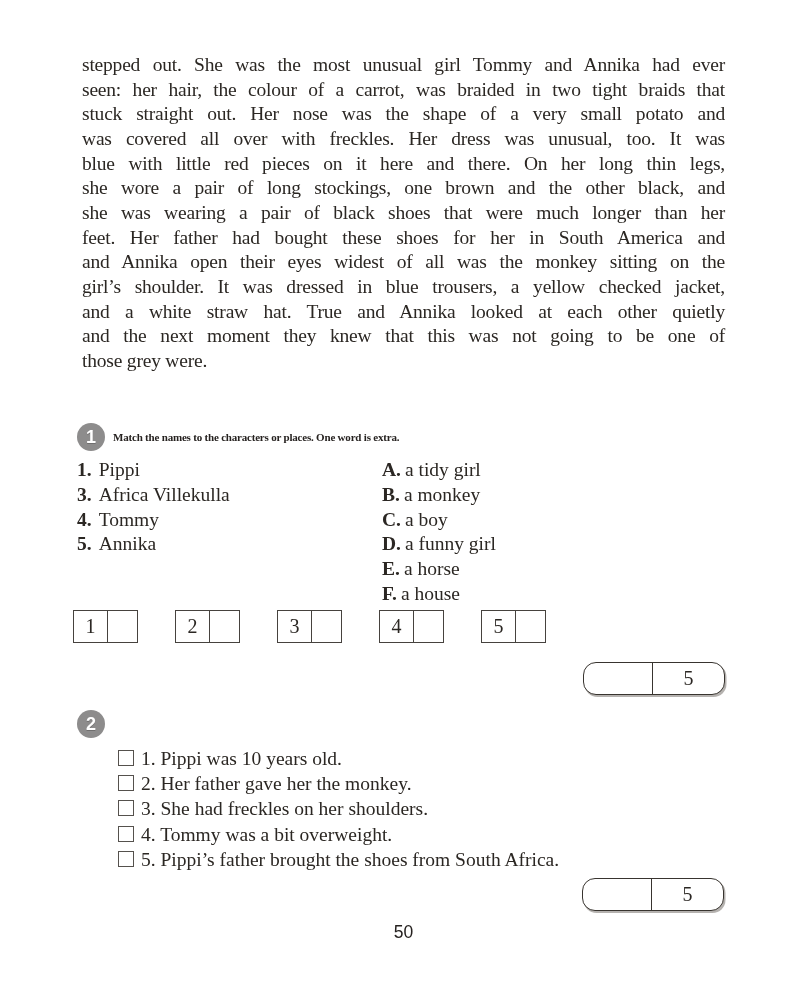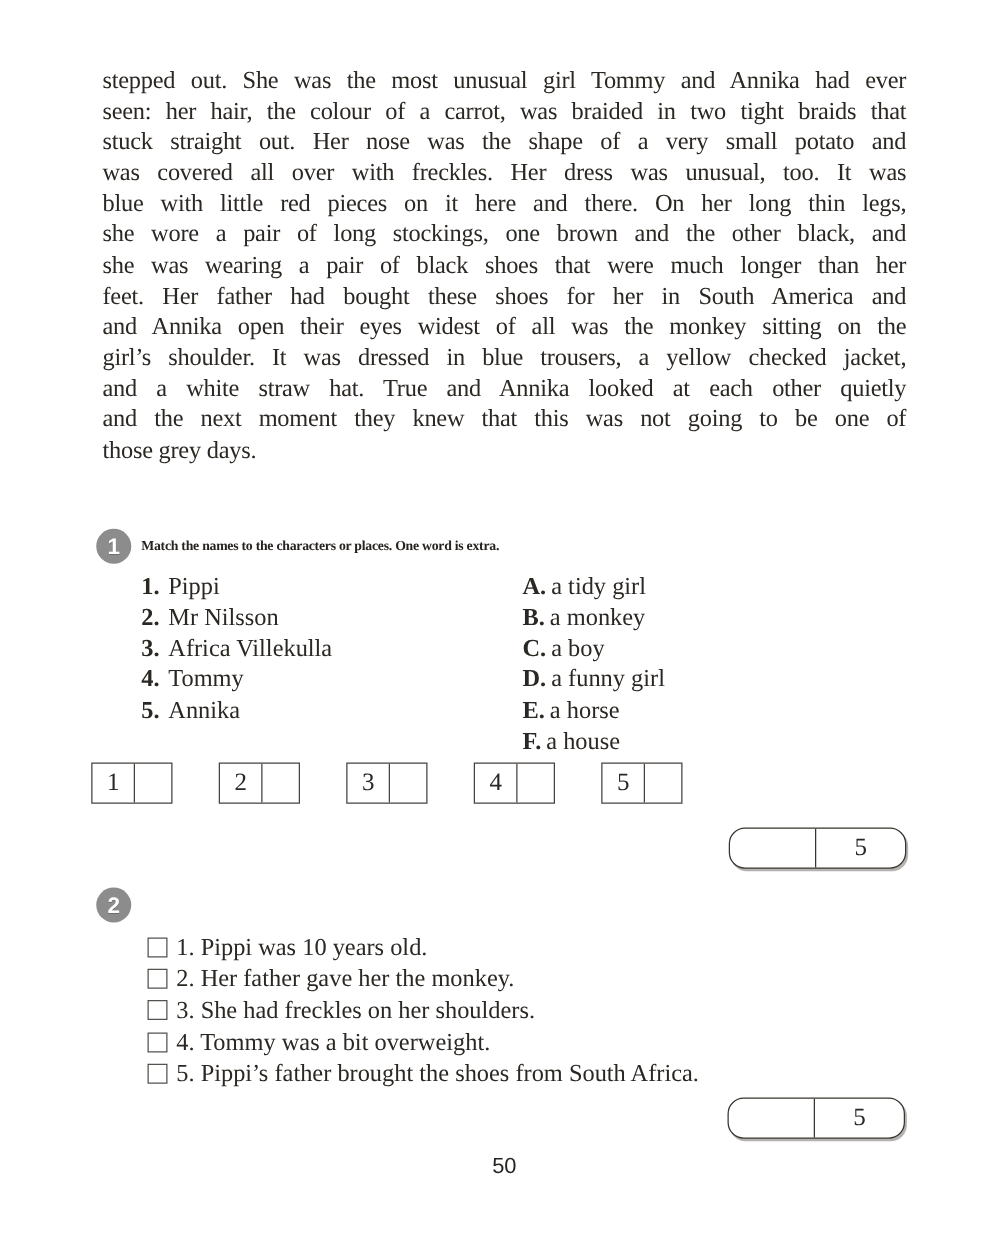--- a/index.html
+++ b/index.html
@@ -19,21 +19,21 @@
   .ex2 { top:710px; }
   .ex-header { display:flex; align-items:center; gap:8px; }
   .badge { flex:0 0 auto; width:28px; height:28px; border-radius:50%;
            background:#8d8c8c; color:#ffffff; display:flex; align-items:center; justify-content:center;
            font-family:"Liberation Sans","DejaVu Sans",sans-serif; font-weight:bold; font-size:18px;
            text-shadow:0 1px 0 #6f6e6e; }
   .ex-title { font-family:Liberation Serif, serif; font-weight:bold;
               font-size:11px; color:#262220; letter-spacing:-0.2px; }
 
   
-  .match-cols { display:flex; margin-left:36px; margin-top:7px; }
+  .match-cols { display:flex; margin-top:7px; }
   .match-col { list-style:none; font-size:19.5px; line-height:24.8px; }
   .match-col.left { width:305px; }
   .match-item .pfx { font-weight:bold; margin-right:7px; }
   .match-col.right .match-item .pfx { margin-right:4px; }
 
   
   .answers-row { position:absolute; left:73px; top:610px; display:flex; gap:37px; }
   .abox { width:65px; height:33px; border:1.5px solid #46423e; display:flex; background:#fff; }
   .abox .anum { width:34px; border-right:1.5px solid #46423e; display:flex;
                 align-items:center; justify-content:center; font-size:20px; }
@@ -85,38 +85,35 @@
 
 
       <div class="pline">and Annika open their eyes widest of all was the monkey sitting on the</div>
 
       <div class="pline">girl’s shoulder. It was dressed in blue trousers, a yellow checked jacket,</div>
 
       <div class="pline">and a white straw hat. True and Annika looked at each other quietly</div>
 
       <div class="pline">and the next moment they knew that this was not going to be one of</div>
 
-      <div class="pline">those grey days.</div>
+      <div class="pline">those grey were.</div>
     </div>
 
   <section class="ex ex1">
     <div class="ex-header">
       <span class="badge">1</span>
       <span class="ex-title">Match the names to the characters or places. One word is extra.</span>
     </div>
     <div class="match-cols">
       <ul class="match-col left">
 
           <li class="match-item">
             <span class="pfx">1.</span><span>Pippi</span>
           </li>
 
-          <li class="match-item">
-            <span class="pfx">2.</span><span>Mr Nilsson</span>
-          </li>
 
           <li class="match-item">
             <span class="pfx">3.</span><span>Africa Villekulla</span>
           </li>
 
           <li class="match-item">
             <span class="pfx">4.</span><span>Tommy</span>
           </li>
 
           <li class="match-item">

